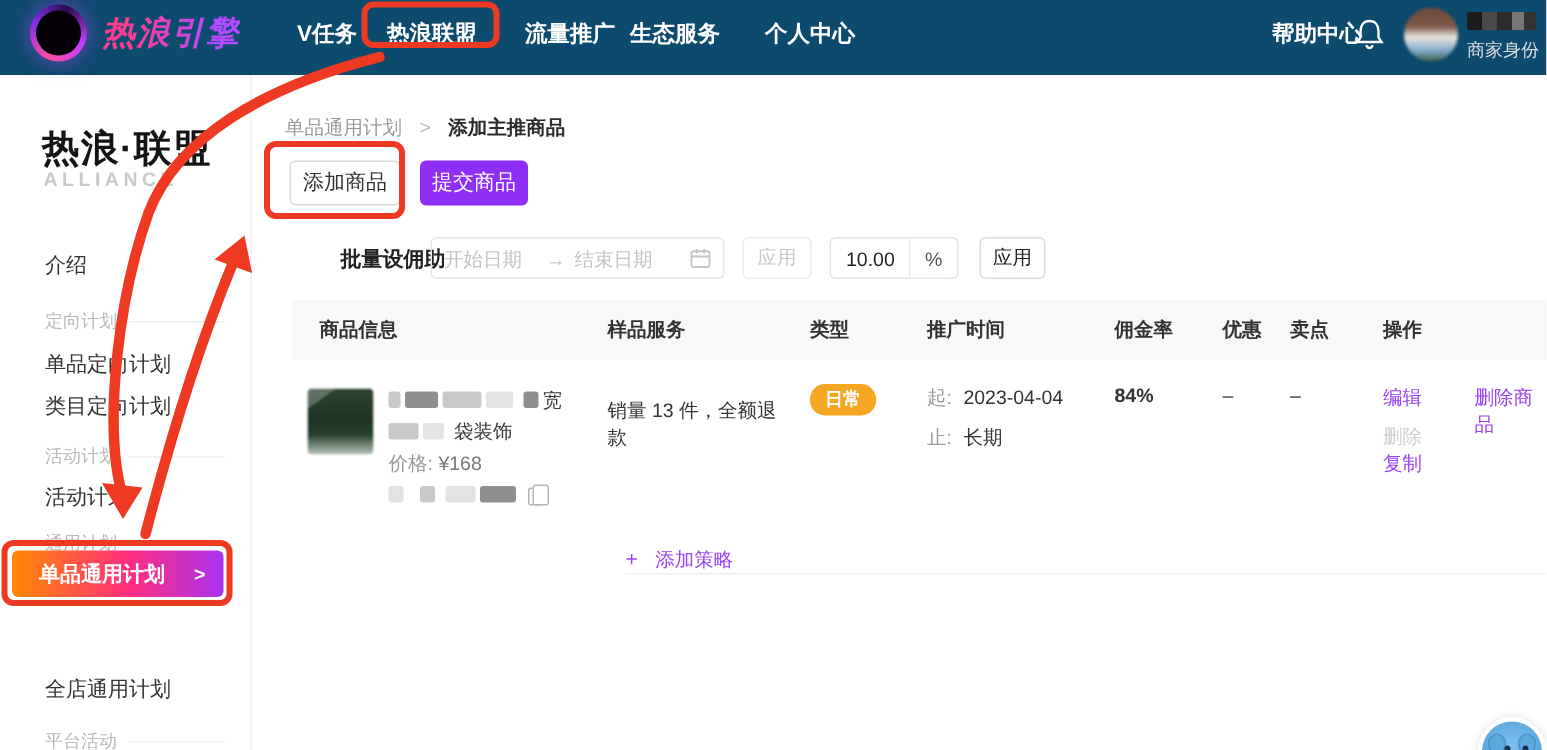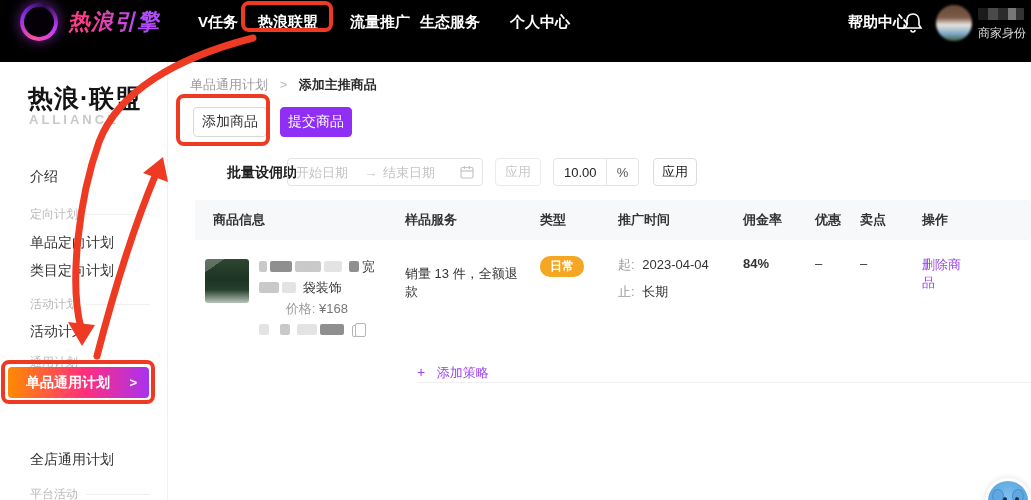--- a/index.html
+++ b/index.html
@@ -6,21 +6,21 @@
   html,body { width:1031px; height:500px; }
   body {
     position: relative;
     font-family: "Liberation Sans", "DejaVu Sans", sans-serif;
     background: #fff;
     overflow: hidden;
     color: #333;
   }
 
   
-  .navbar { position:absolute; top:0; left:0; width:1031px; height:62px; background:#000000; z-index:10; }
+  .navbar { position:absolute; top:0; left:0; width:1031px; height:50px; background:#0c4a6e; z-index:10; }
   .brand { position:absolute; left:20px; top:3px; display:flex; align-items:center; }
   .logo-ring { width:38px; height:38px; border-radius:50%;
     background: conic-gradient(from 200deg, #ff4d9e, #8b2ff0, #2a0a4a, #c13bff, #ff4d9e);
     box-shadow: 0 0 14px rgba(190,70,255,.55);
     display:flex; align-items:center; justify-content:center; }
   .logo-ring-inner { width:30px; height:30px; border-radius:50%; background:#050008; }
   .brand-name { margin-left:10px; font-size:22px; font-weight:900; font-style:italic;
     background: linear-gradient(90deg,#ff3d8f 20%, #b44bff 80%);
     -webkit-background-clip:text; background-clip:text; color:transparent; letter-spacing:1px; }
   .nav-item { position:absolute; top:13px; color:#fff; font-size:15px; font-weight:700; cursor:pointer; }
@@ -93,21 +93,21 @@
   .prod-img { width:44px; height:44px; margin:3px 10px 0 10px; border-radius:3px; flex:none;
     background:
       linear-gradient(145deg, rgba(255,255,255,.25) 0 18%, transparent 18%),
       linear-gradient(180deg,#2e4632 0%, #1d3324 45%, #24402c 70%, #b9c4ba 100%);
     filter: blur(.6px); }
   .blk { display:inline-block; height:11px; border-radius:2px; background:#c9c9c9; vertical-align:middle; margin:0 3px 2px 0; }
   .blk.d { background:#8f8f8f; }
   .blk.l { background:#e3e3e3; }
   .prod-lines { line-height:21px; font-size:13px; }
   .vis-char { color:#3a3a3a; }
-  .price-line { color:#9a9a9a; font-size:13px;text-align:center; }
+  .price-line { color:#9a9a9a; font-size:13px; }
   .price-line b { color:#777; font-weight:400; }
   .copy-icon { display:inline-block; width:10px; height:12px; border:1px solid #b5b5b5; border-radius:2px;
     position:relative; vertical-align:middle; margin-left:2px; }
   .copy-icon::before { content:""; position:absolute; left:2px; top:-3px; width:9px; height:12px;
     border:1px solid #b5b5b5; border-radius:2px; background:#fff; }
   .sample-line1 { display:flex; gap:18px; }
   .sample-line2 { margin-top:9px; }
   .badge { display:inline-block; background:#f5a623; color:#fff; font-size:12px; font-weight:700;
     padding:2px 10px; border-radius:10px; }
   .time-line { white-space:nowrap; }
@@ -271,20 +271,25 @@
           <span>长期</span>
         </div>
       </div>
 
       <div class="td rate-val">84%</div>
 
       <div class="td dash">–</div>
 
       <div class="td dash">–</div>
 
+      <div class="td">
+        <span class="link">编辑</span>
+        <span class="link-disabled">删除</span>
+        <span class="link">复制</span>
+      </div>
 
       <div class="td">
         <span class="link">删除商品</span>
       </div>
     </div>
 
     <div class="strategy-row tbl-bottom-line">
       <span class="plus">+</span>
       <span>添加策略</span>
     </div>

